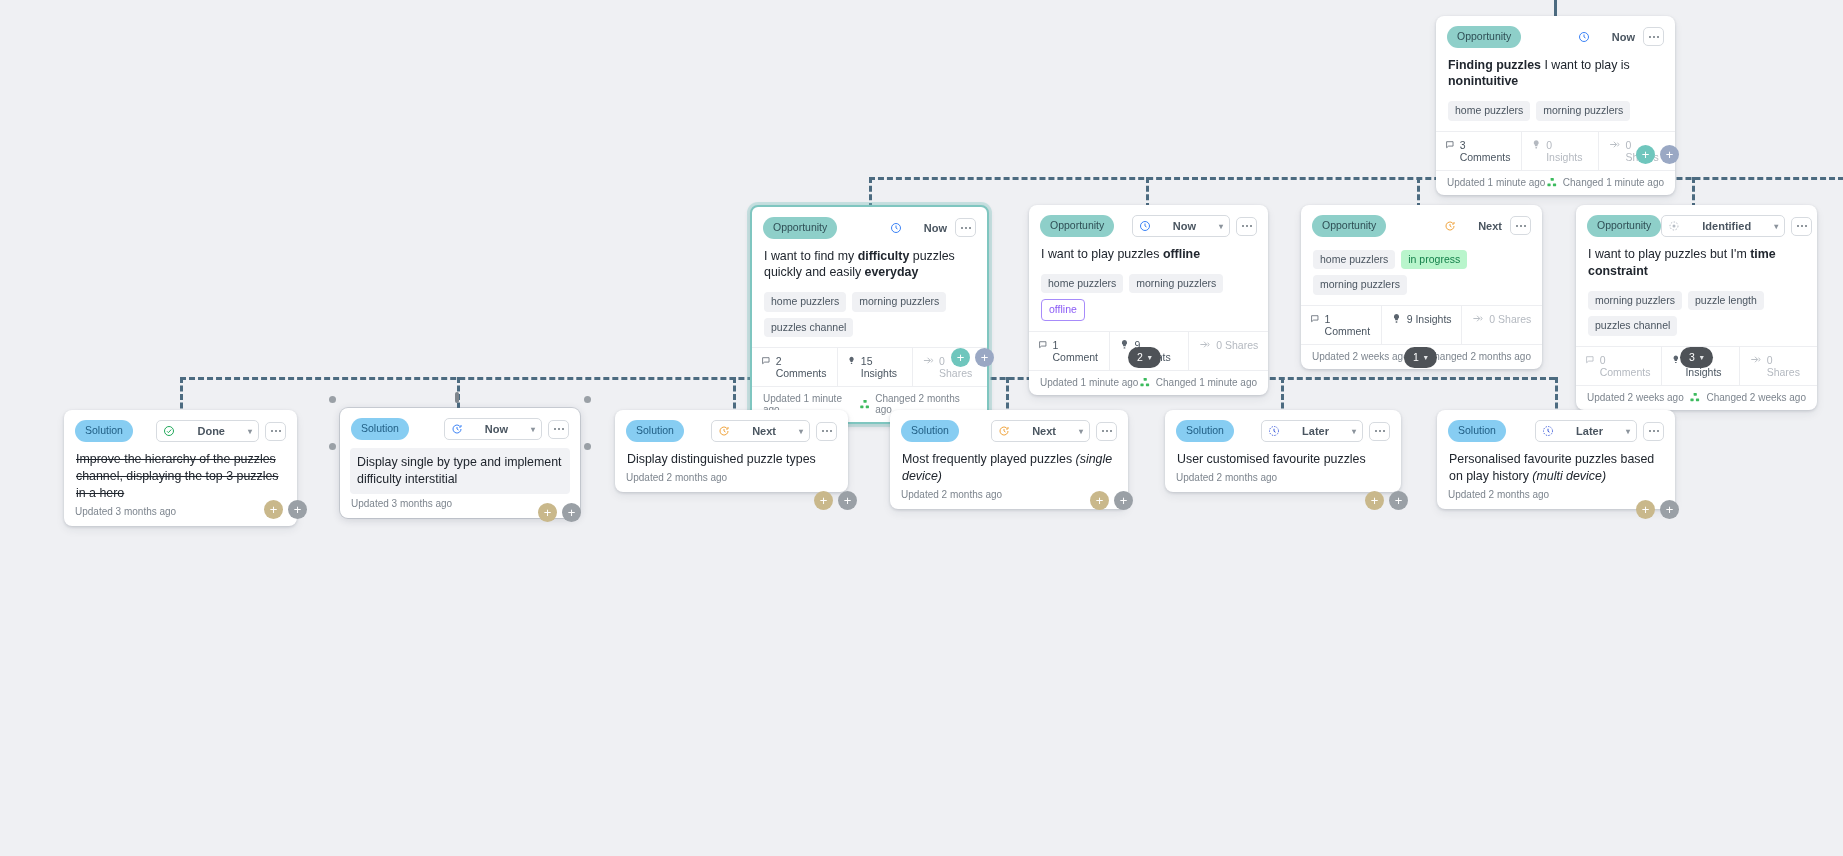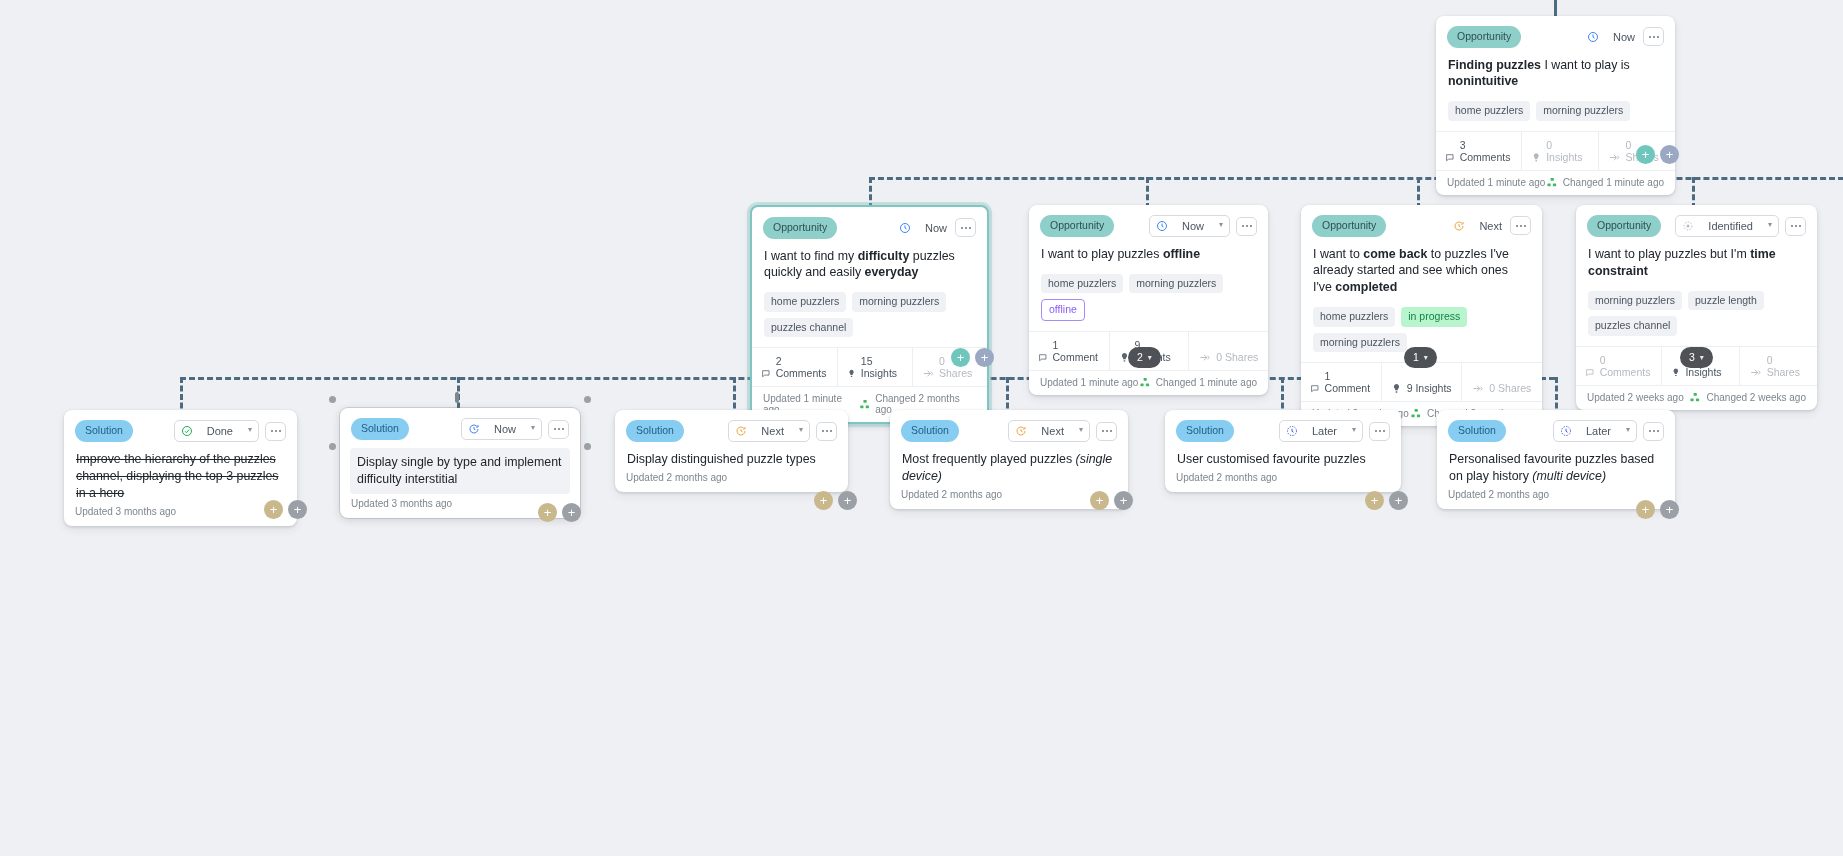--- a/index.html
+++ b/index.html
@@ -45,22 +45,22 @@
   .chip {
     font-size: 10.5px; line-height: 1;
     padding: 5px 10px 6px; border-radius: 20px; font-weight: 400;
   }
   .chip-opportunity { background: #8ecfc9; color: #2f4f56; }
   .chip-solution    { background: #87cdf2; color: #215f85; }
 
   .head-right { display: flex; align-items: center; gap: 6px; }
 
   .status {
-    display: flex; align-items: flex-start; gap: 14px;
-    font-size: 11px; color: #4a5560; white-space: nowrap;
+    display: flex; align-items: center; gap: 22px;
+    font-size: 11px; color: #4a5560; white-space: nowrap; font-weight: bold;
   }
   .status.boxed {
     border: 1px solid #d7dbe0; border-radius: 5px;
     padding: 4px 6px 4px 6px; background: #fff;
   }
   .status.plain { padding: 4px 2px; }
   .chev { font-size: 8px; color: #8b939c; margin-left: 1px; }
 
   .dots {
     width: 21px; height: 19px; border: 1px solid #d7dbe0; border-radius: 5px;
@@ -89,21 +89,21 @@
     border-radius: 4px; padding: 4px 7px 5px; line-height: 1;
   }
   .tag.purple { background: #fff; color: #8b5cf6; border: 1px solid #a78bfa; }
   .tag.green  { background: #b9f5cc; color: #14804a; }
 
   .metrics {
     display: flex; border-top: 1px solid #edeef1;
     font-size: 10.5px; color: #4a5560;
   }
   .metric {
-    display: flex; align-items: flex-end; gap: 5px;
+    display: flex; align-items: flex-start; gap: 5px;
     padding: 7px 9px; flex: 1; border-right: 1px solid #edeef1;
   }
   .metric:last-child { border-right: none; }
   .metric.dim { color: #b4b9c0; }
 
   .card-foot {
     display: flex; align-items: center; justify-content: space-between;
     border-top: 1px solid #edeef1; padding: 6px 11px 7px 11px;
     font-size: 10px; color: #7d858e;
   }
@@ -366,21 +366,20 @@
             </svg>
           <span>Next</span>
         </div>
         <div class="dots">
             <i></i>
             <i></i>
             <i></i>
           </div>
       </div>
     </div>
-    <div class="card-title">I want to <b>come back</b> to puzzles I've already started and see which ones I've <b>completed</b></div>
     <div class="tags">
       <span class="tag">home puzzlers</span>
       <span class="tag green">in progress</span>
       <span class="tag">morning puzzlers</span>
     </div>
     <div class="metrics">
       <div class="metric">
         <svg class="ic" width="11" height="11" viewBox="0 0 24 24" fill="none" stroke="#5c656f" stroke-width="2">
             <path d="M4 5h16v11H9l-5 4z"></path>
           </svg>

